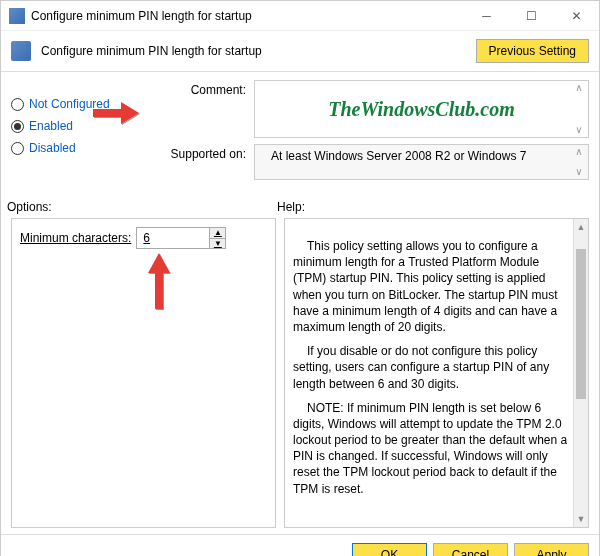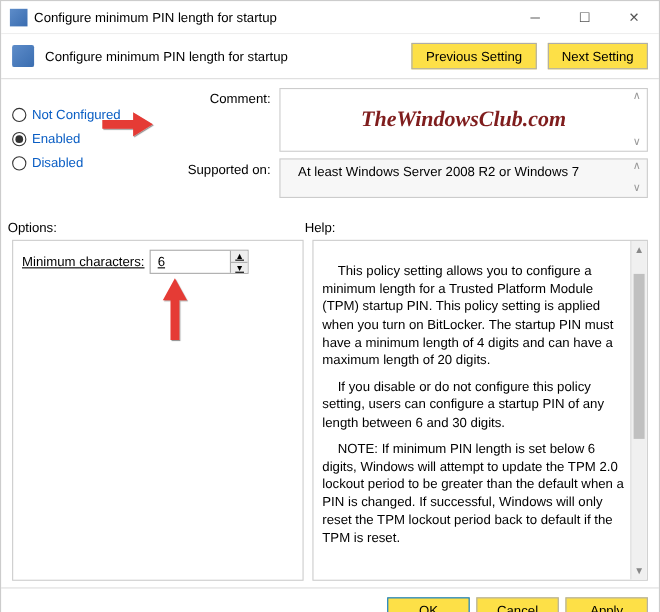--- a/index.html
+++ b/index.html
@@ -91,21 +91,21 @@
   flex: 1; height: 36px; border: 1px solid #ccc; background: #f7f7f7;
   padding: 4px 16px; position: relative; font-size: 12px;
 }
 .scroll-v {
   position: absolute; right: 2px; top: 2px; bottom: 2px; width: 14px;
   display: flex; flex-direction: column; justify-content: space-between;
 }
 .arrow { color: #999; font-size: 10px; text-align: center; line-height: 10px; }
 
 .watermark {
-  color: #7f1d1d;
+  color: #15803d;
   font-style: italic;
   font-family: Georgia, serif;
   font-size: 20px;
   font-weight: bold;
   position: absolute;
   left: 50%; top: 50%;
   transform: translate(-50%, -50%);
   white-space: nowrap;
 }
 
@@ -192,21 +192,20 @@
     <div class="title">Configure minimum PIN length for startup</div>
     <div class="winbtn">─</div>
     <div class="winbtn">☐</div>
     <div class="winbtn">✕</div>
   </div>
 
   <div class="header">
     <div class="hicon"></div>
     <div class="htitle">Configure minimum PIN length for startup</div>
     <button>Previous Setting</button>
-    <button>Next Setting</button>
   </div>
 
   <div class="state-comment" style="position:relative;">
     <div class="state-col">
       <div class="radio-row">
         <span class="radio"></span>
         <span>Not Configured</span>
       </div>
       <div class="radio-row">
         <span class="radio checked"></span>

